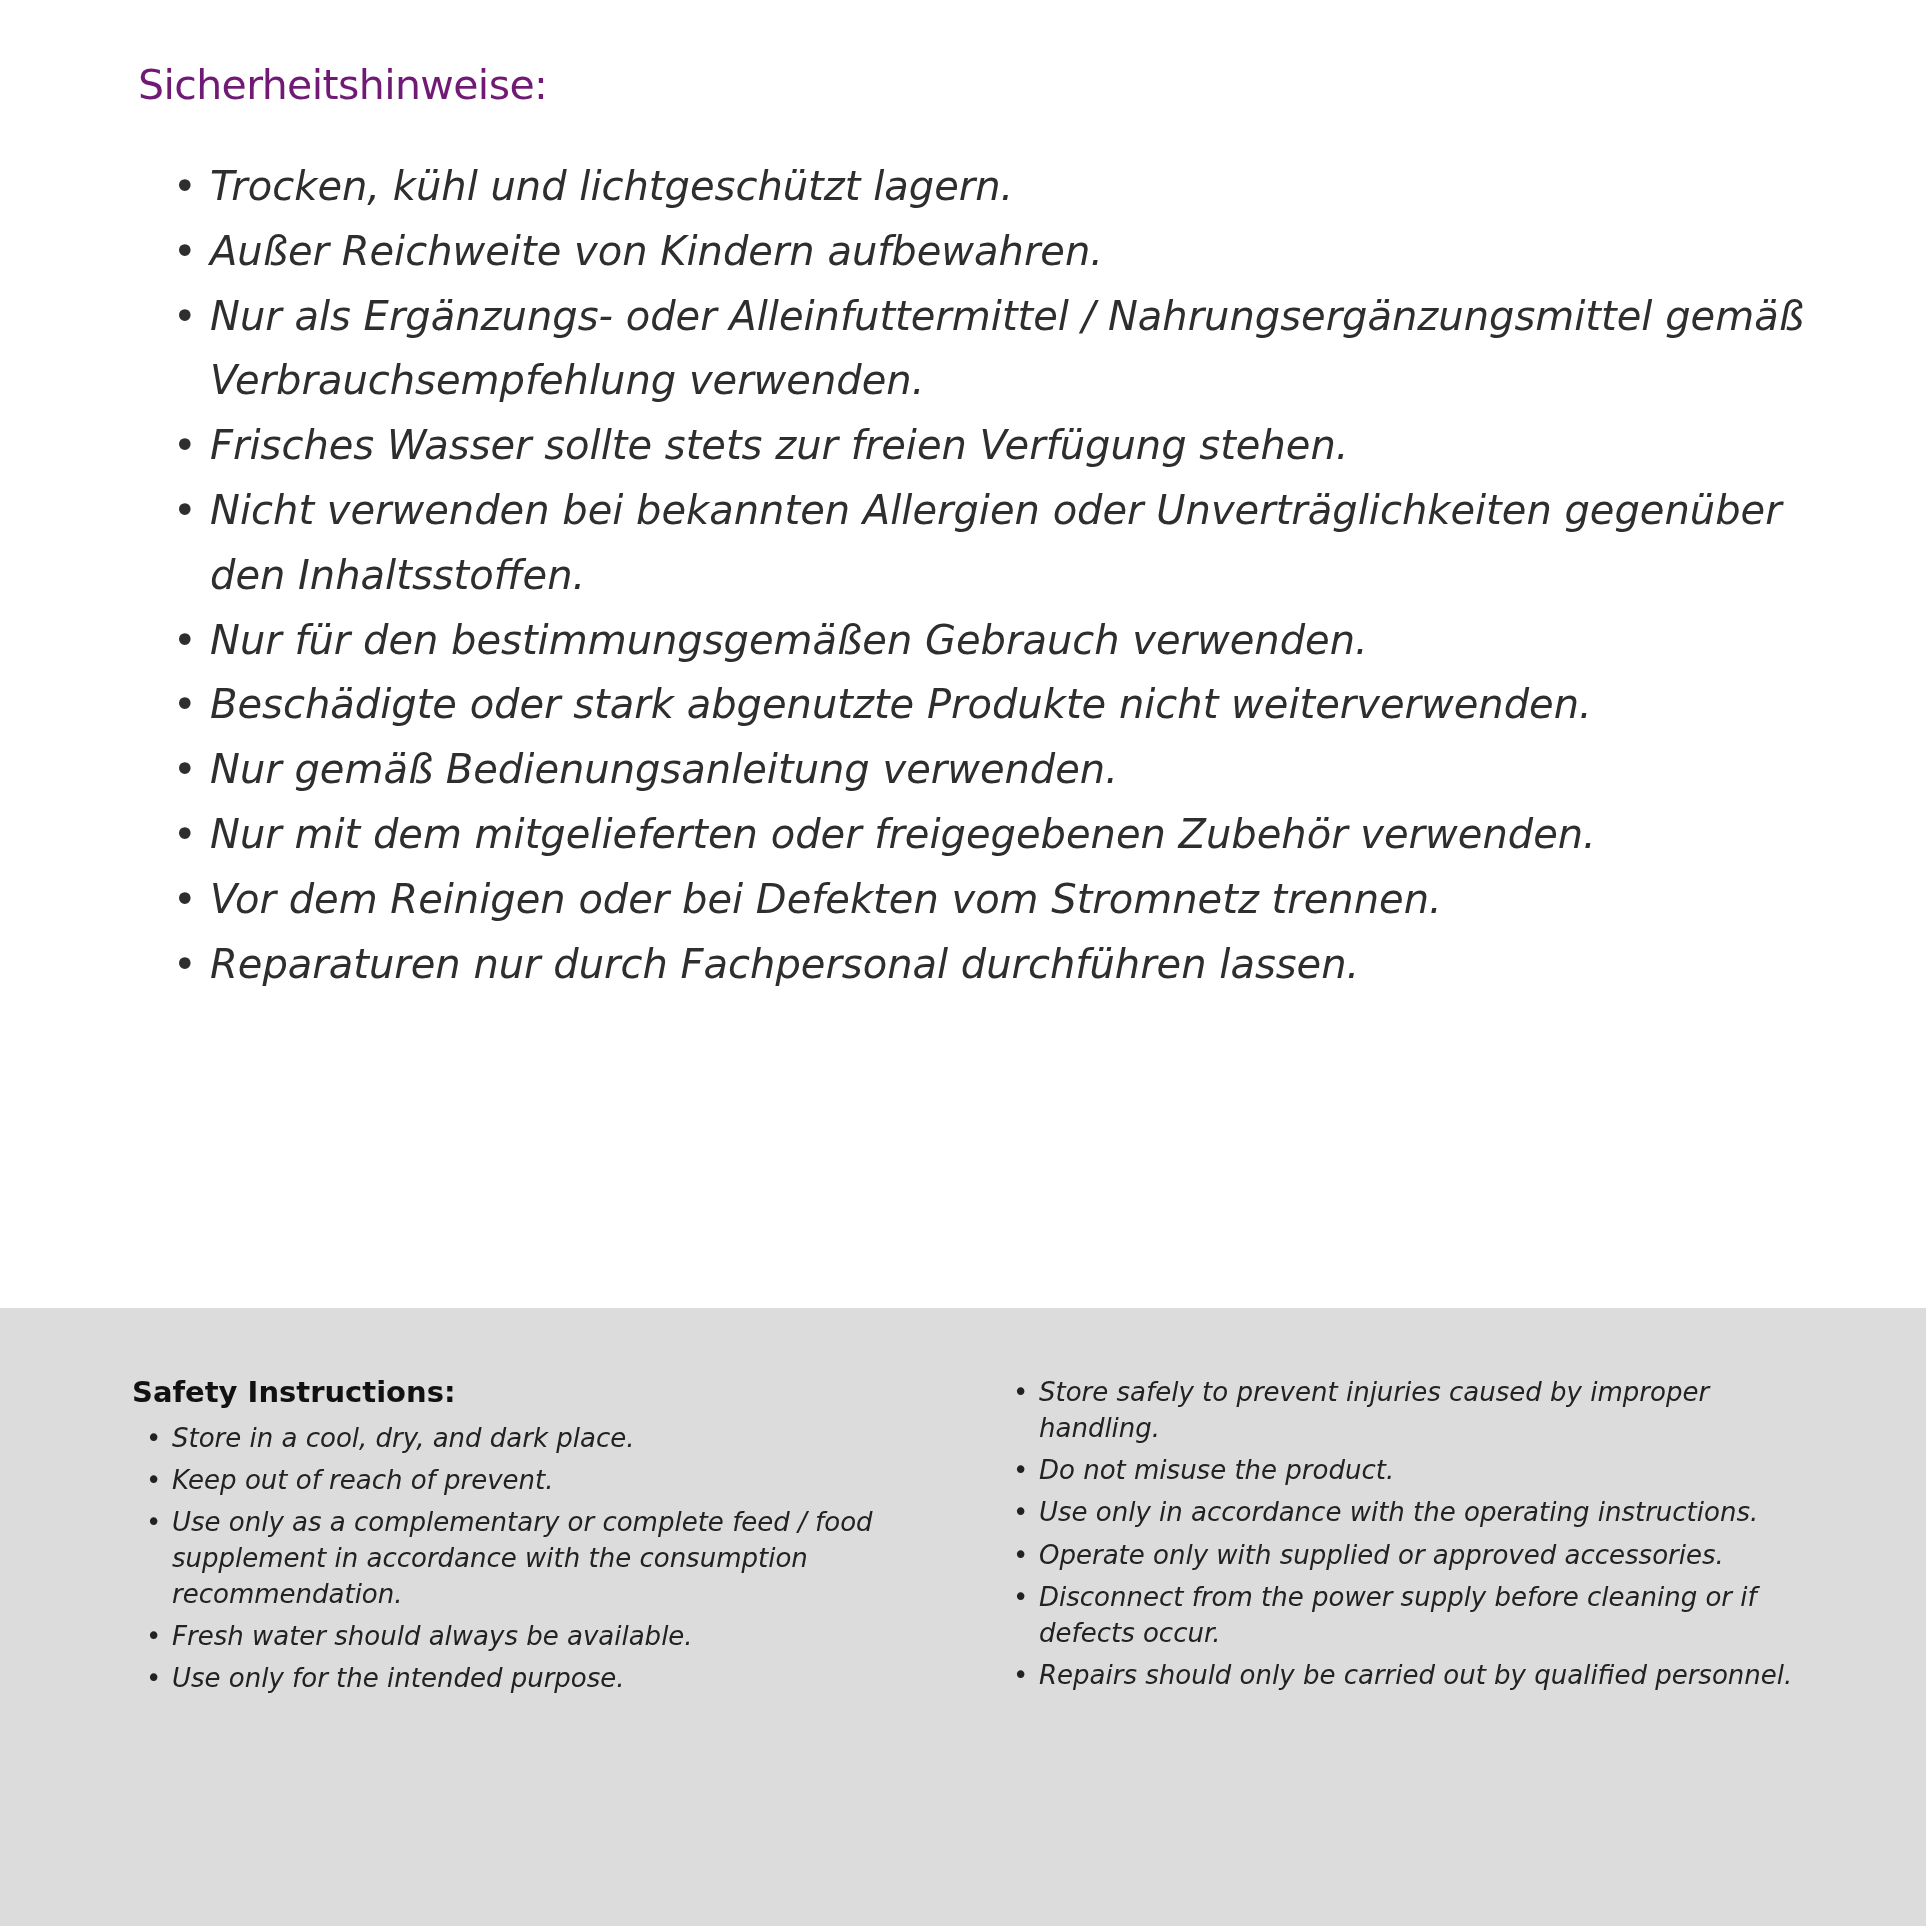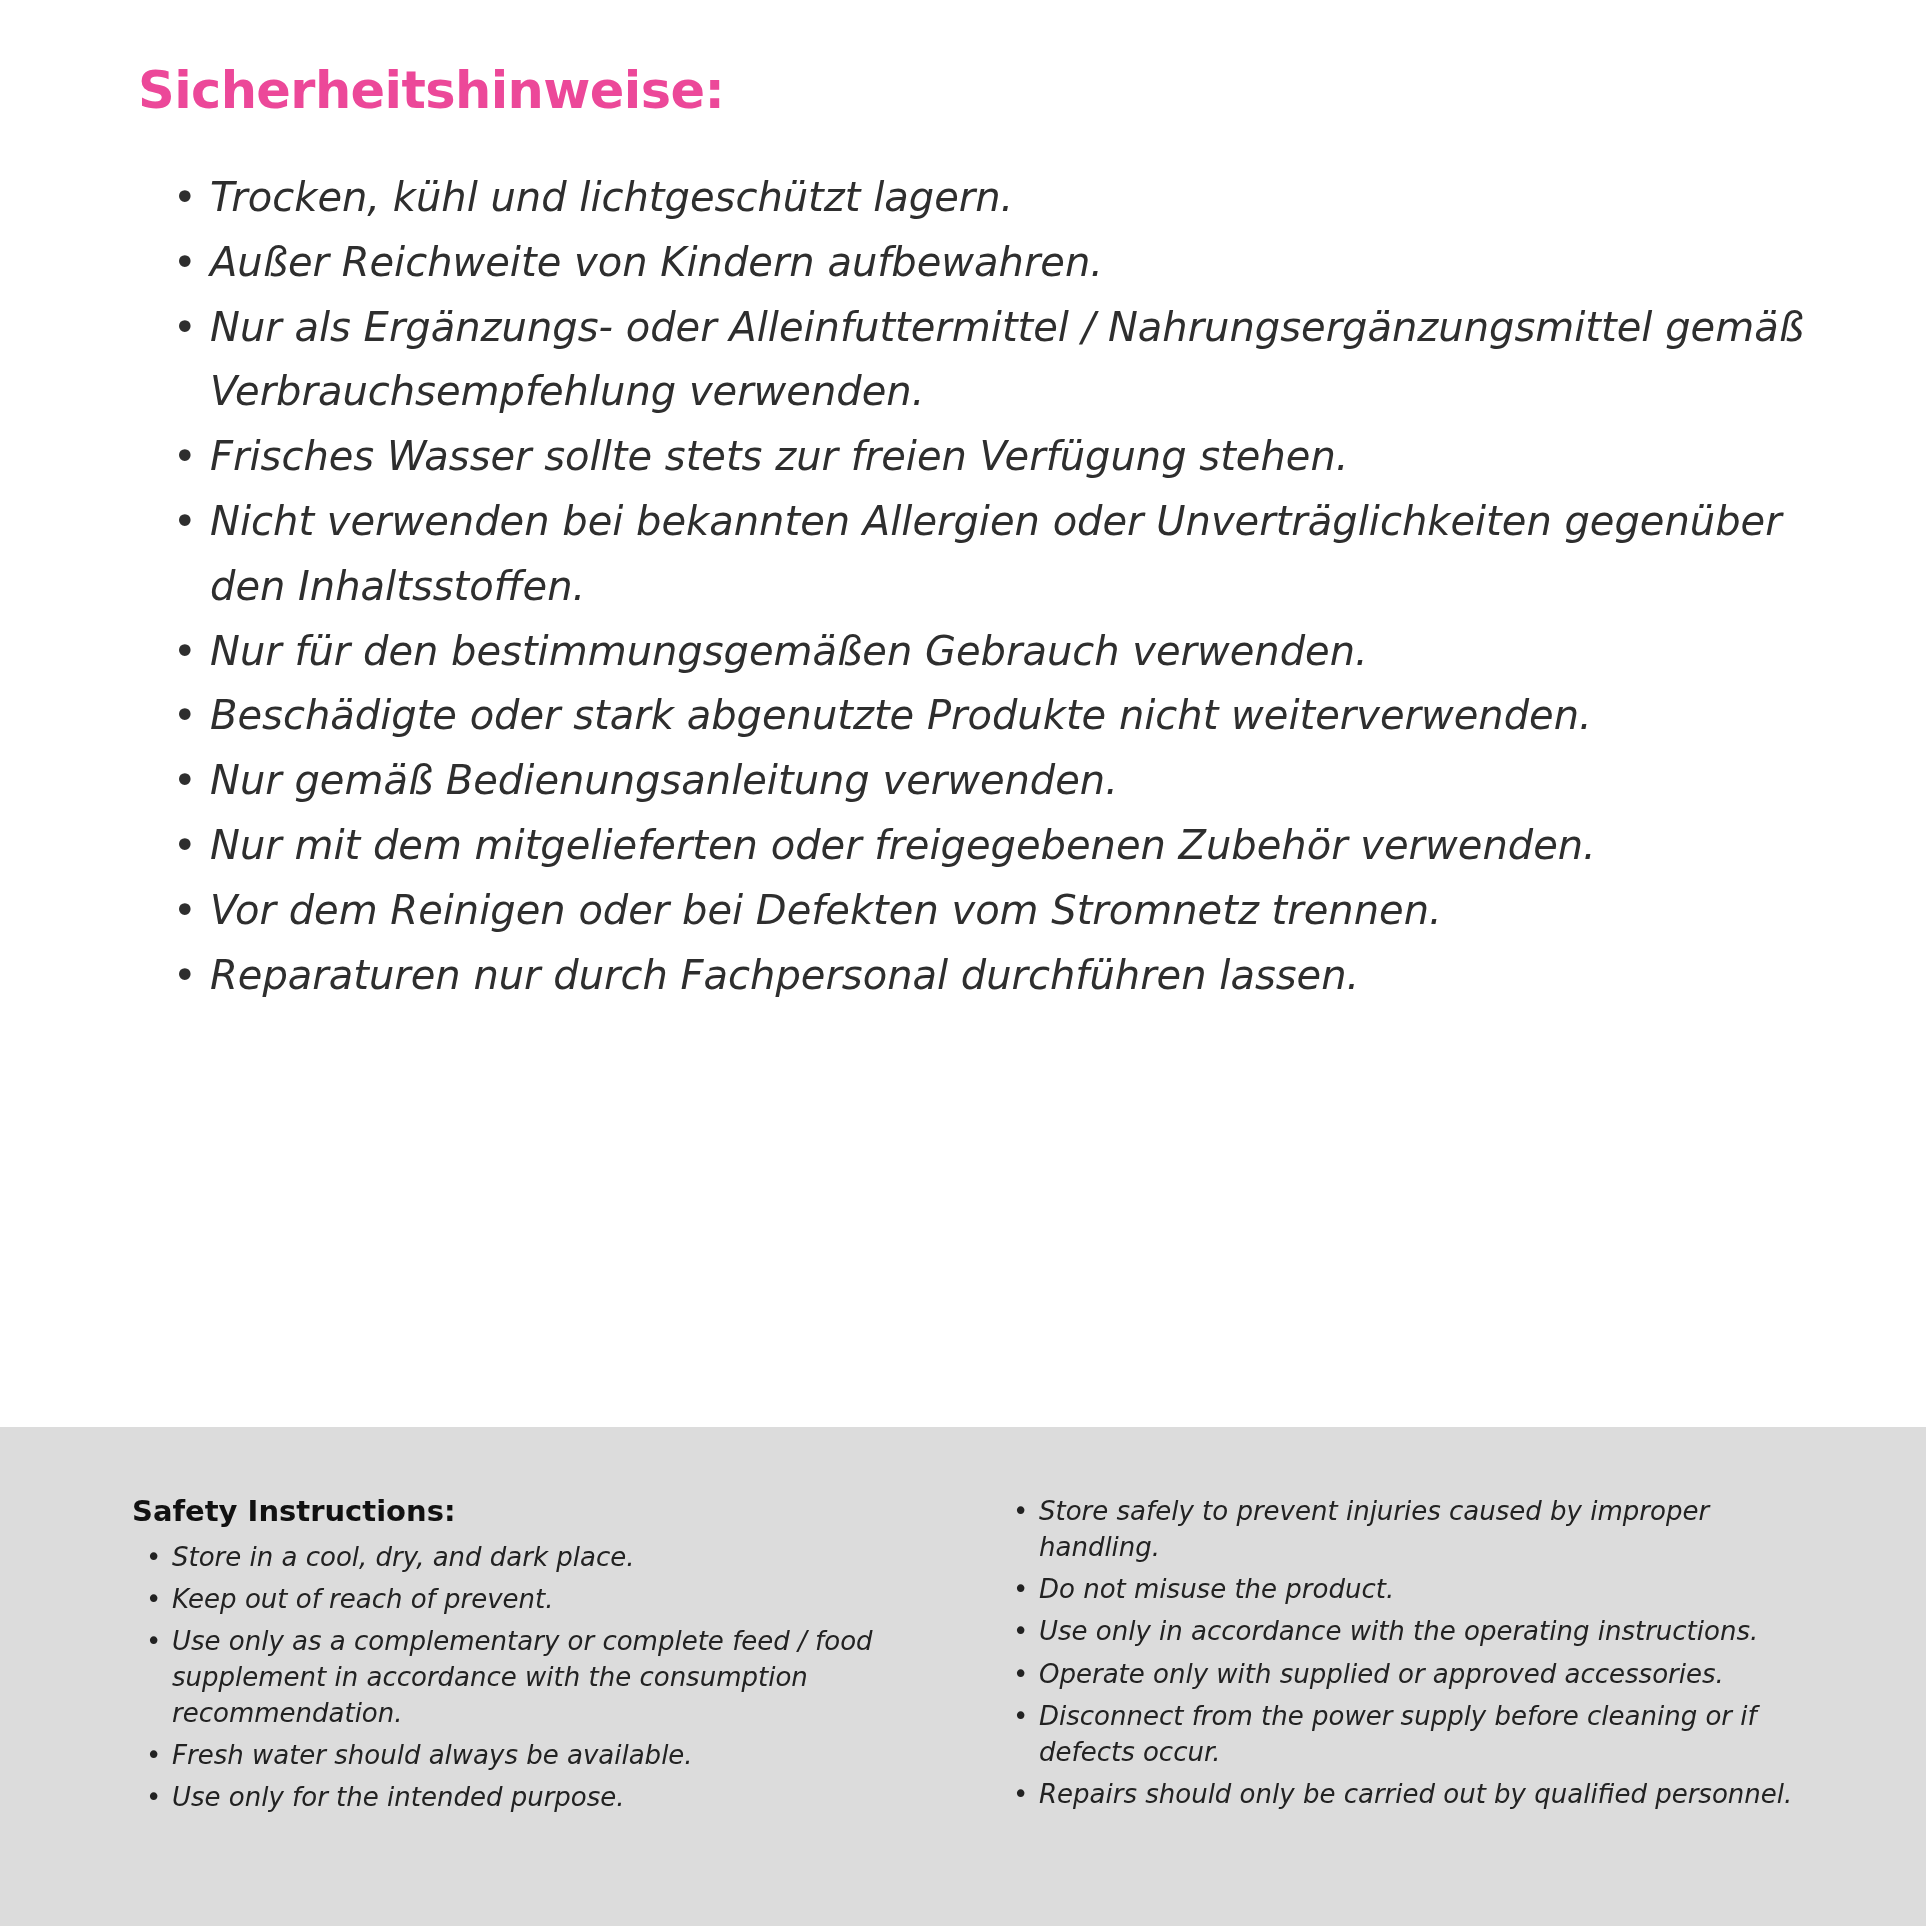--- a/index.html
+++ b/index.html
@@ -14,23 +14,23 @@
     color: #2b2b2b;
     display: flex;
     flex-direction: column;
     box-sizing: border-box;
   }
   .german-section {
     padding: 61px 109px 0 138px;
     flex: 0 0 auto;
   }
   .german-title {
-    font-size: 51px;
-    font-weight: 700;
-    color: #ec4899;
+    font-size: 41px;
+    font-weight: 400;
+    color: #701a75;
     margin: 0 0 45px 0;
     letter-spacing: -0.6px;
   }
   ul.bullet-list {
     list-style: none;
     margin: 0;
     padding: 0;
   }
   .german-section ul.bullet-list {
     padding-left: 35px;
@@ -46,21 +46,21 @@
   ul.bullet-list li::before {
     content: "\2022";
     position: absolute;
     left: 0;
     top: 0;
   }
   .english-section {
     margin-top: auto;
     flex: 0 0 auto;
     background: var(--section-bg, #dcdcdc);
-    height: 499px;
+    height: 618px;
     box-sizing: border-box;
     padding: 67px 90px 39px 132px;
     display: flex;
     gap: 58px;
   }
   .english-col {
     flex: 1 1 0;
     min-width: 0;
   }
   .english-title {

